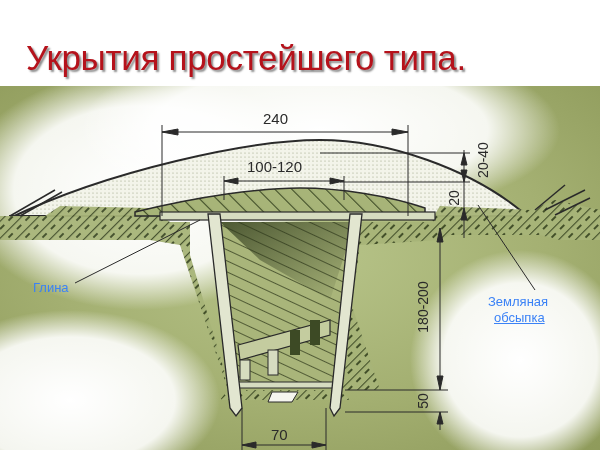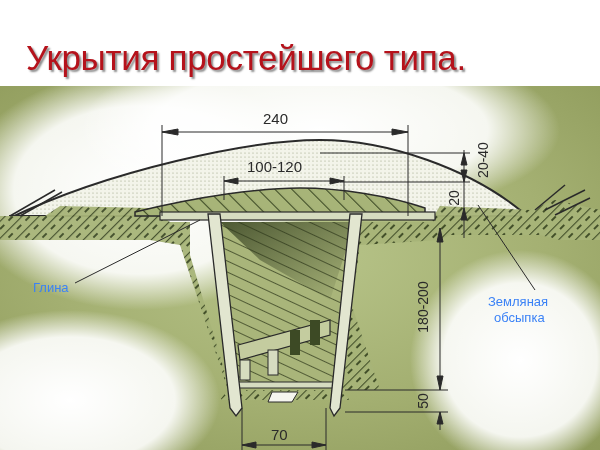--- a/index.html
+++ b/index.html
@@ -132,15 +132,15 @@
   <div class="dim" style="left:247px; top:72px;text-align:center;">100-120</div>
   <div class="vdim" style="left:465px; top:66px;">20-40</div>
   <div class="vdim" style="left:446px; top:104px;">20</div>
   <div class="vdim" style="left:397px; top:213px;">180-200</div>
   <div class="vdim" style="left:415px; top:307px;">50</div>
   <div class="dim" style="left:271px; top:340px;">70</div>
 
   <div class="lbl" style="left:33px; top:194px;">Глина</div>
   <div class="lbl" style="left:488px; top:208px;">
     <div>Земляная</div>
-    <div style="padding-left:6px;">обсыпка</div>
+    <div style="padding-left:6px;text-decoration:underline;">обсыпка</div>
   </div>
 </div>
 
 </body></html>

